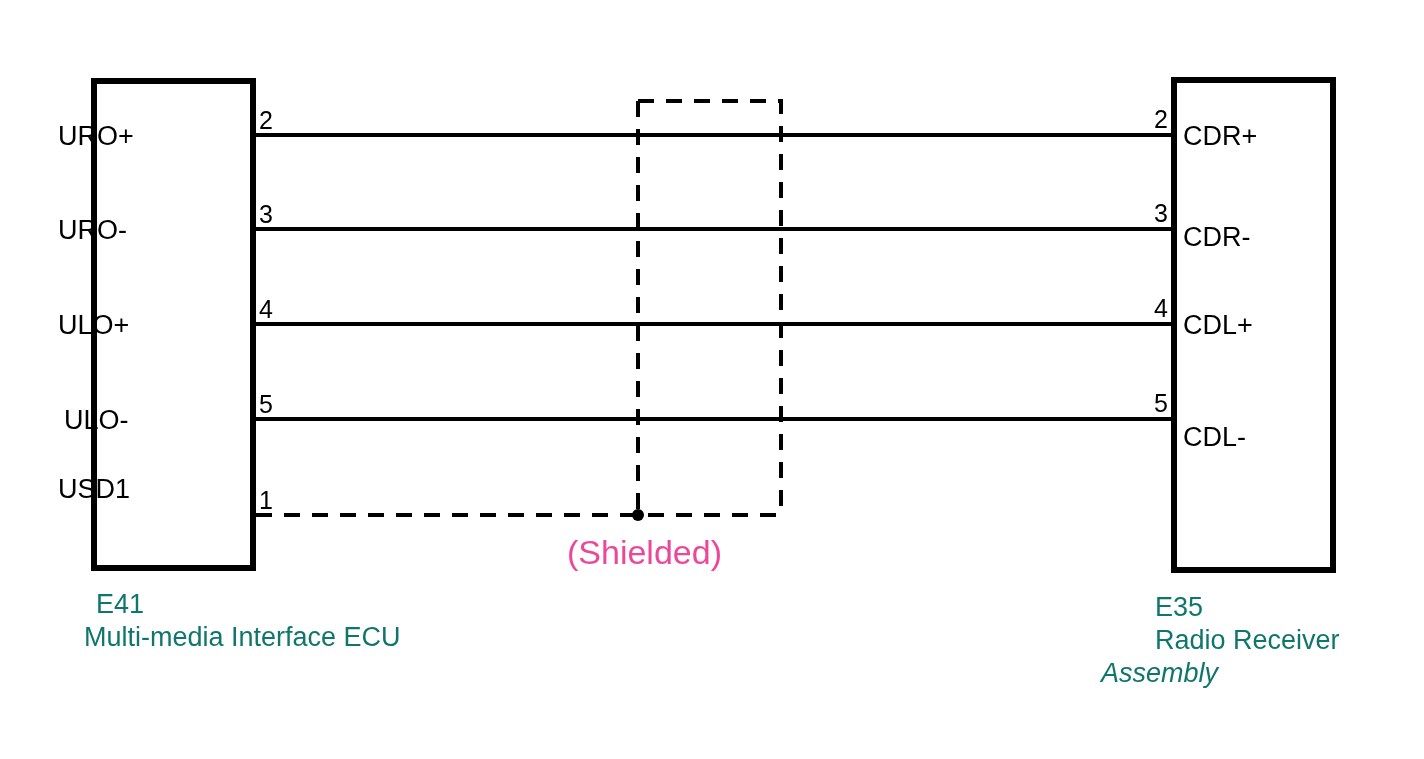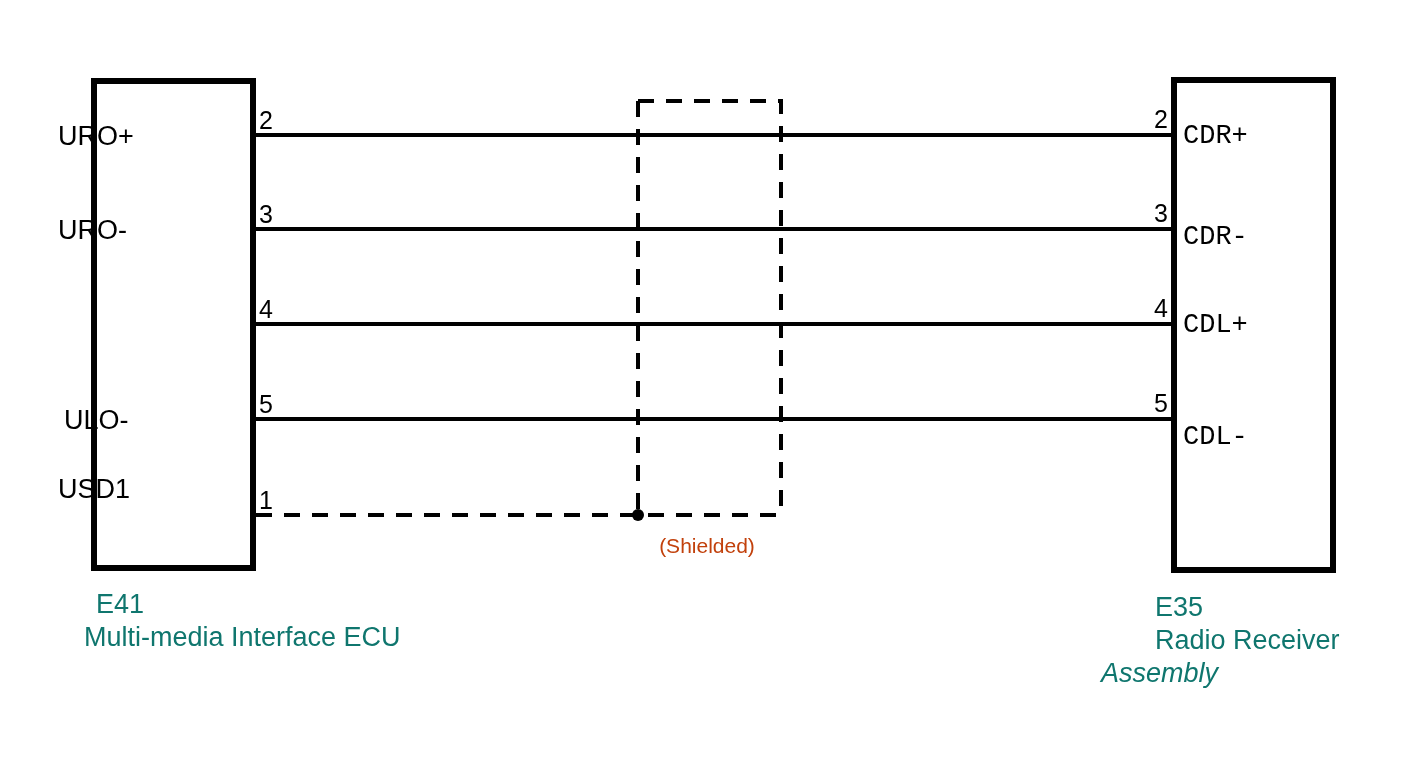--- a/index.html
+++ b/index.html
@@ -40,38 +40,36 @@
     font-family: "Liberation Sans", sans-serif;
     font-size: 25px;
     line-height: 1;
     color: #000000;
     white-space: pre;
   }
   .pin-name-left {
   }
   .pin-name-right {
     text-align: center;
-    font-family: Liberation Mono, monospace;
   }
   .block-caption {
     position: absolute;
     font-family: "Liberation Sans", sans-serif;
     font-size: 27px;
     line-height: 33px;
     color: #0f766e;
     white-space: pre;
   }
   .shield-caption {
     position: absolute;
     font-family: "Liberation Sans", sans-serif;
-    font-size: 21px;
+    font-size: 34px;
     line-height: 1;
-    color: #c2410c;
+    color: #ec4899;
     white-space: pre;
-    text-align: center;
   }
 </style>
 </head>
 <body>
 
 <div id="canvas">
 
   <svg class="diagram" viewBox="0 0 1424 759">
 
     <rect x="94" y="81" width="159" height="487" fill="none" stroke="#000000" stroke-width="6"></rect>
@@ -85,20 +83,21 @@
     <line x1="256" y1="324" x2="1174" y2="324" stroke="#000000" stroke-width="4"></line>
     <line x1="256" y1="419" x2="1174" y2="419" stroke="#000000" stroke-width="4"></line>
 
     <line x1="256" y1="515" x2="781" y2="515" stroke="#000000" stroke-width="4" stroke-dasharray="16 12"></line>
 
     <circle cx="638" cy="515" r="6" fill="#000000"></circle>
   </svg>
 
   <div class="lbl pin-name-left" style="left:58px; top:123px; width:185px;">URO+</div>
   <div class="lbl pin-name-left" style="left:58px; top:217px; width:185px;">URO-</div>
+  <div class="lbl pin-name-left" style="left:58px; top:312px; width:185px;">ULO+</div>
   <div class="lbl pin-name-left" style="left:64px; top:407px; width:185px;">ULO-</div>
   <div class="lbl pin-name-left" style="left:58px; top:476px; width:185px;">USD1</div>
 
   <div class="pin-num" style="left:259px; top:108px;">2</div>
   <div class="pin-num" style="left:259px; top:202px;">3</div>
   <div class="pin-num" style="left:259px; top:297px;">4</div>
   <div class="pin-num" style="left:259px; top:392px;">5</div>
   <div class="pin-num" style="left:259px; top:488px;">1</div>
 
   <div class="pin-num" style="left:1110px; top:107px; width:58px; text-align:right;">2</div>

